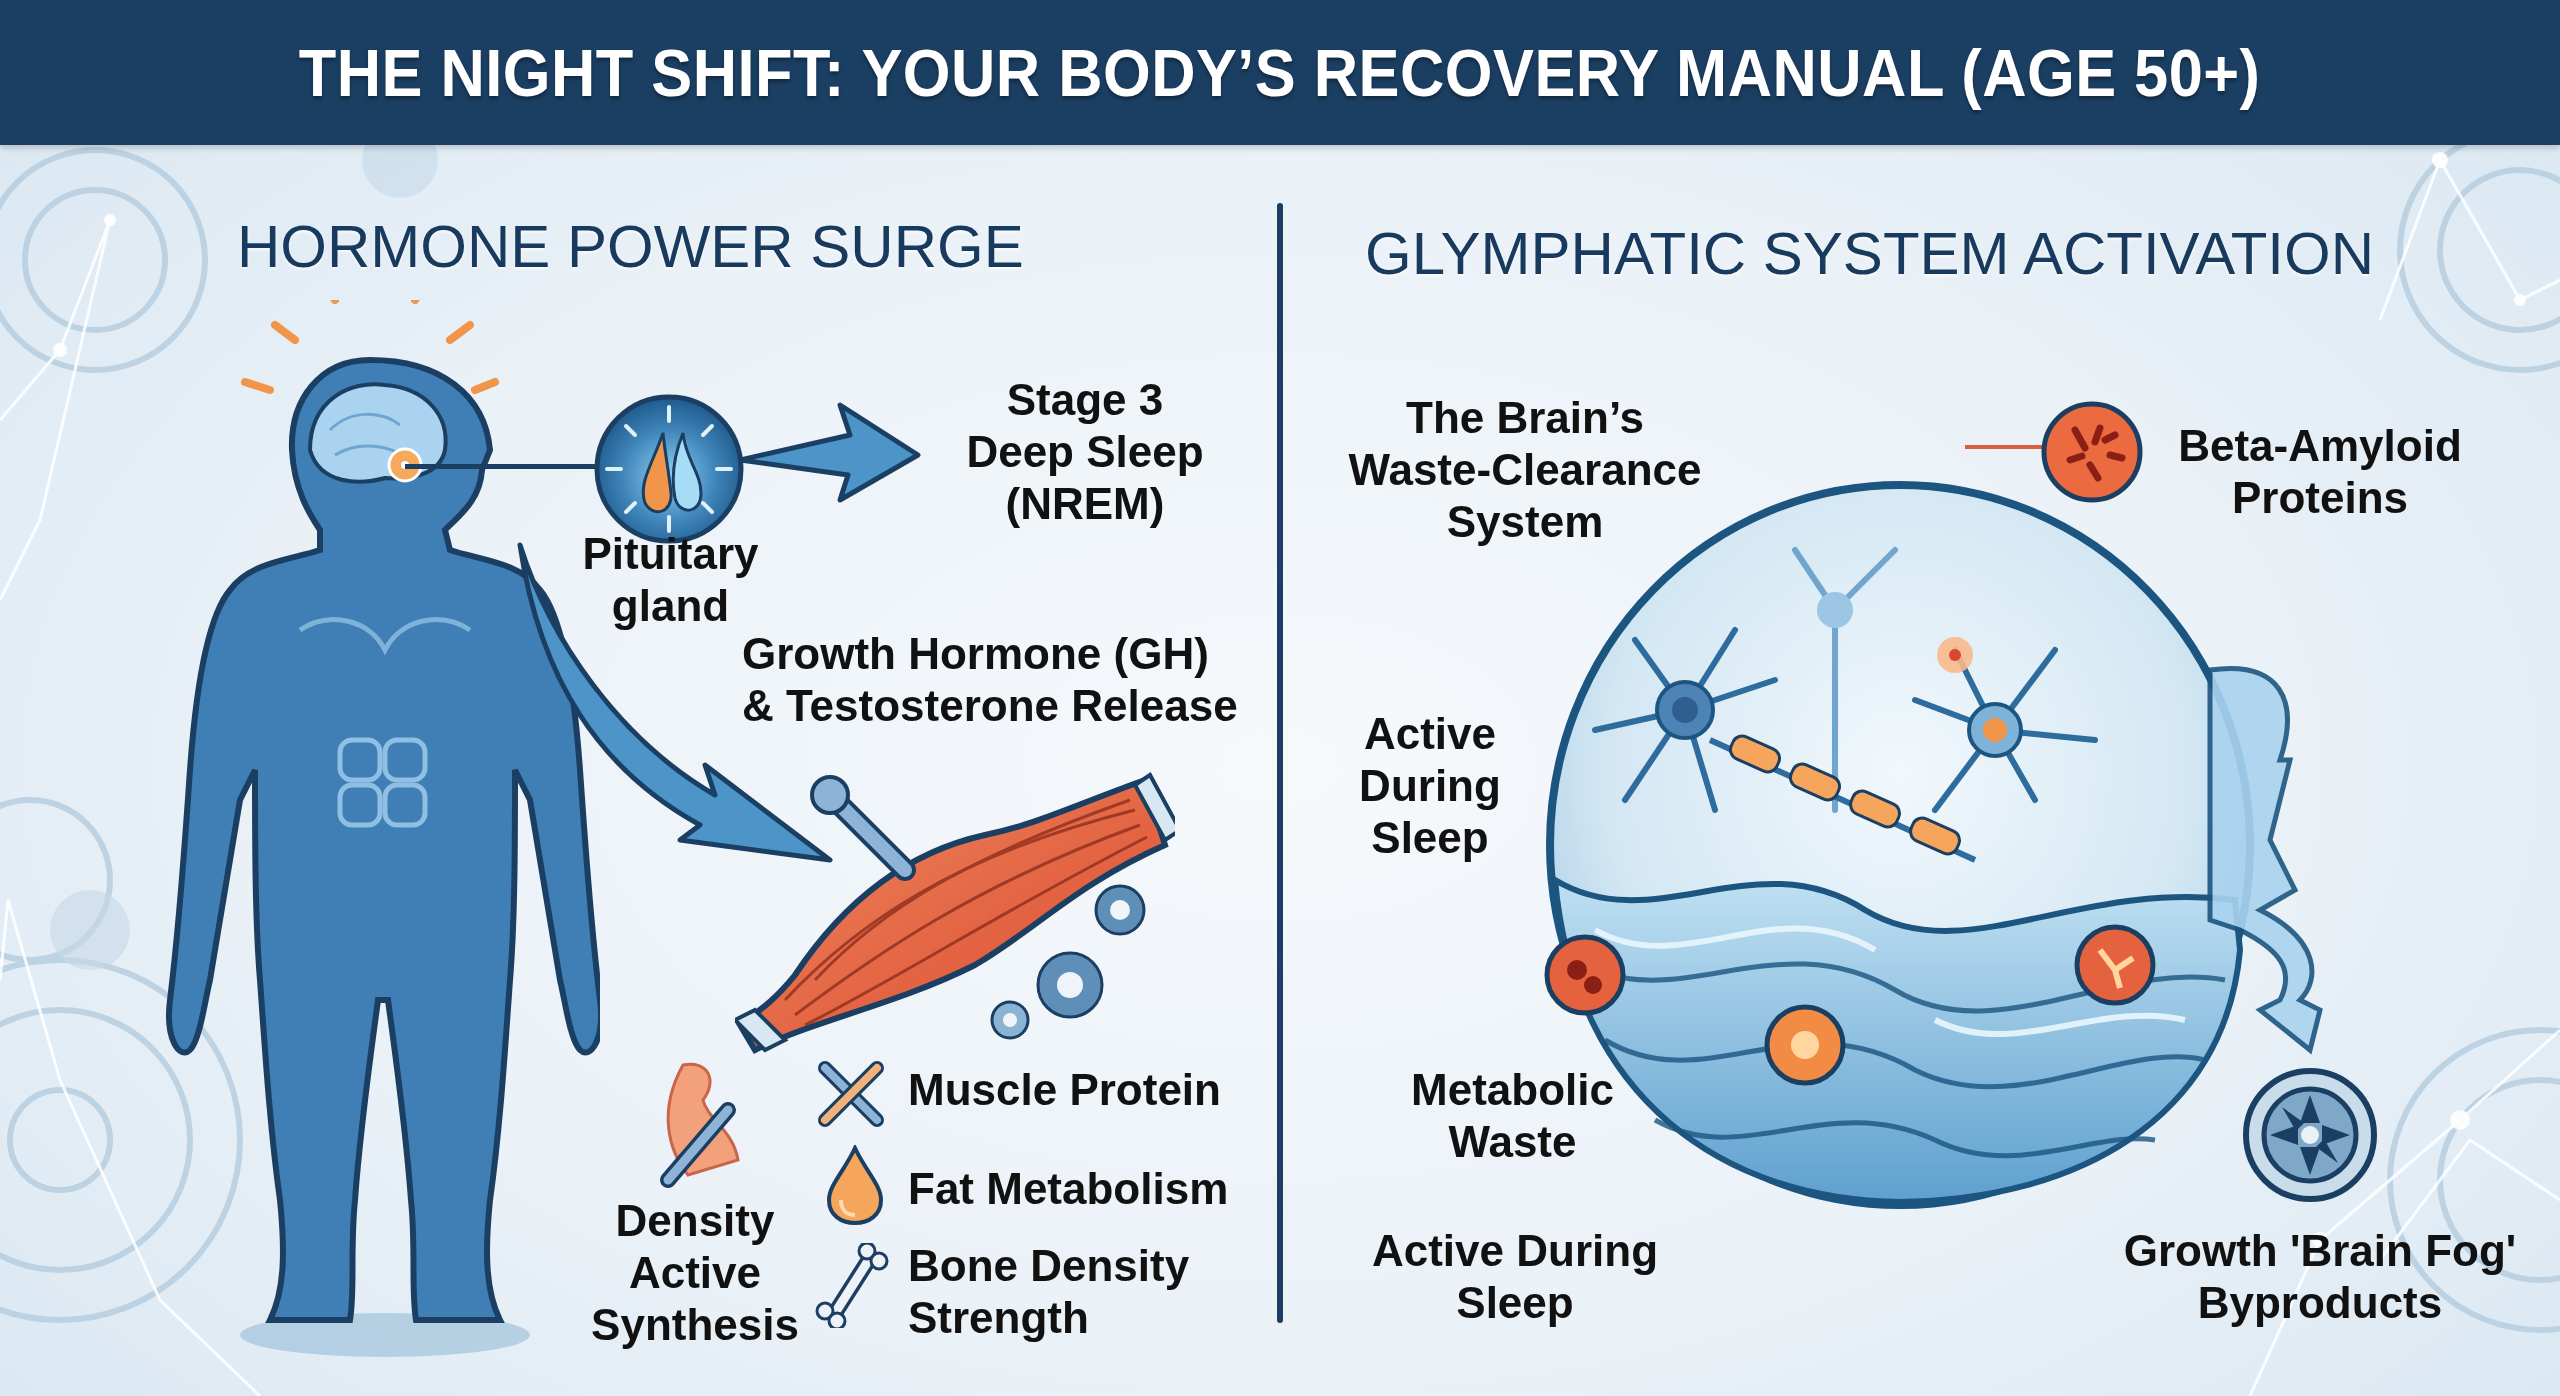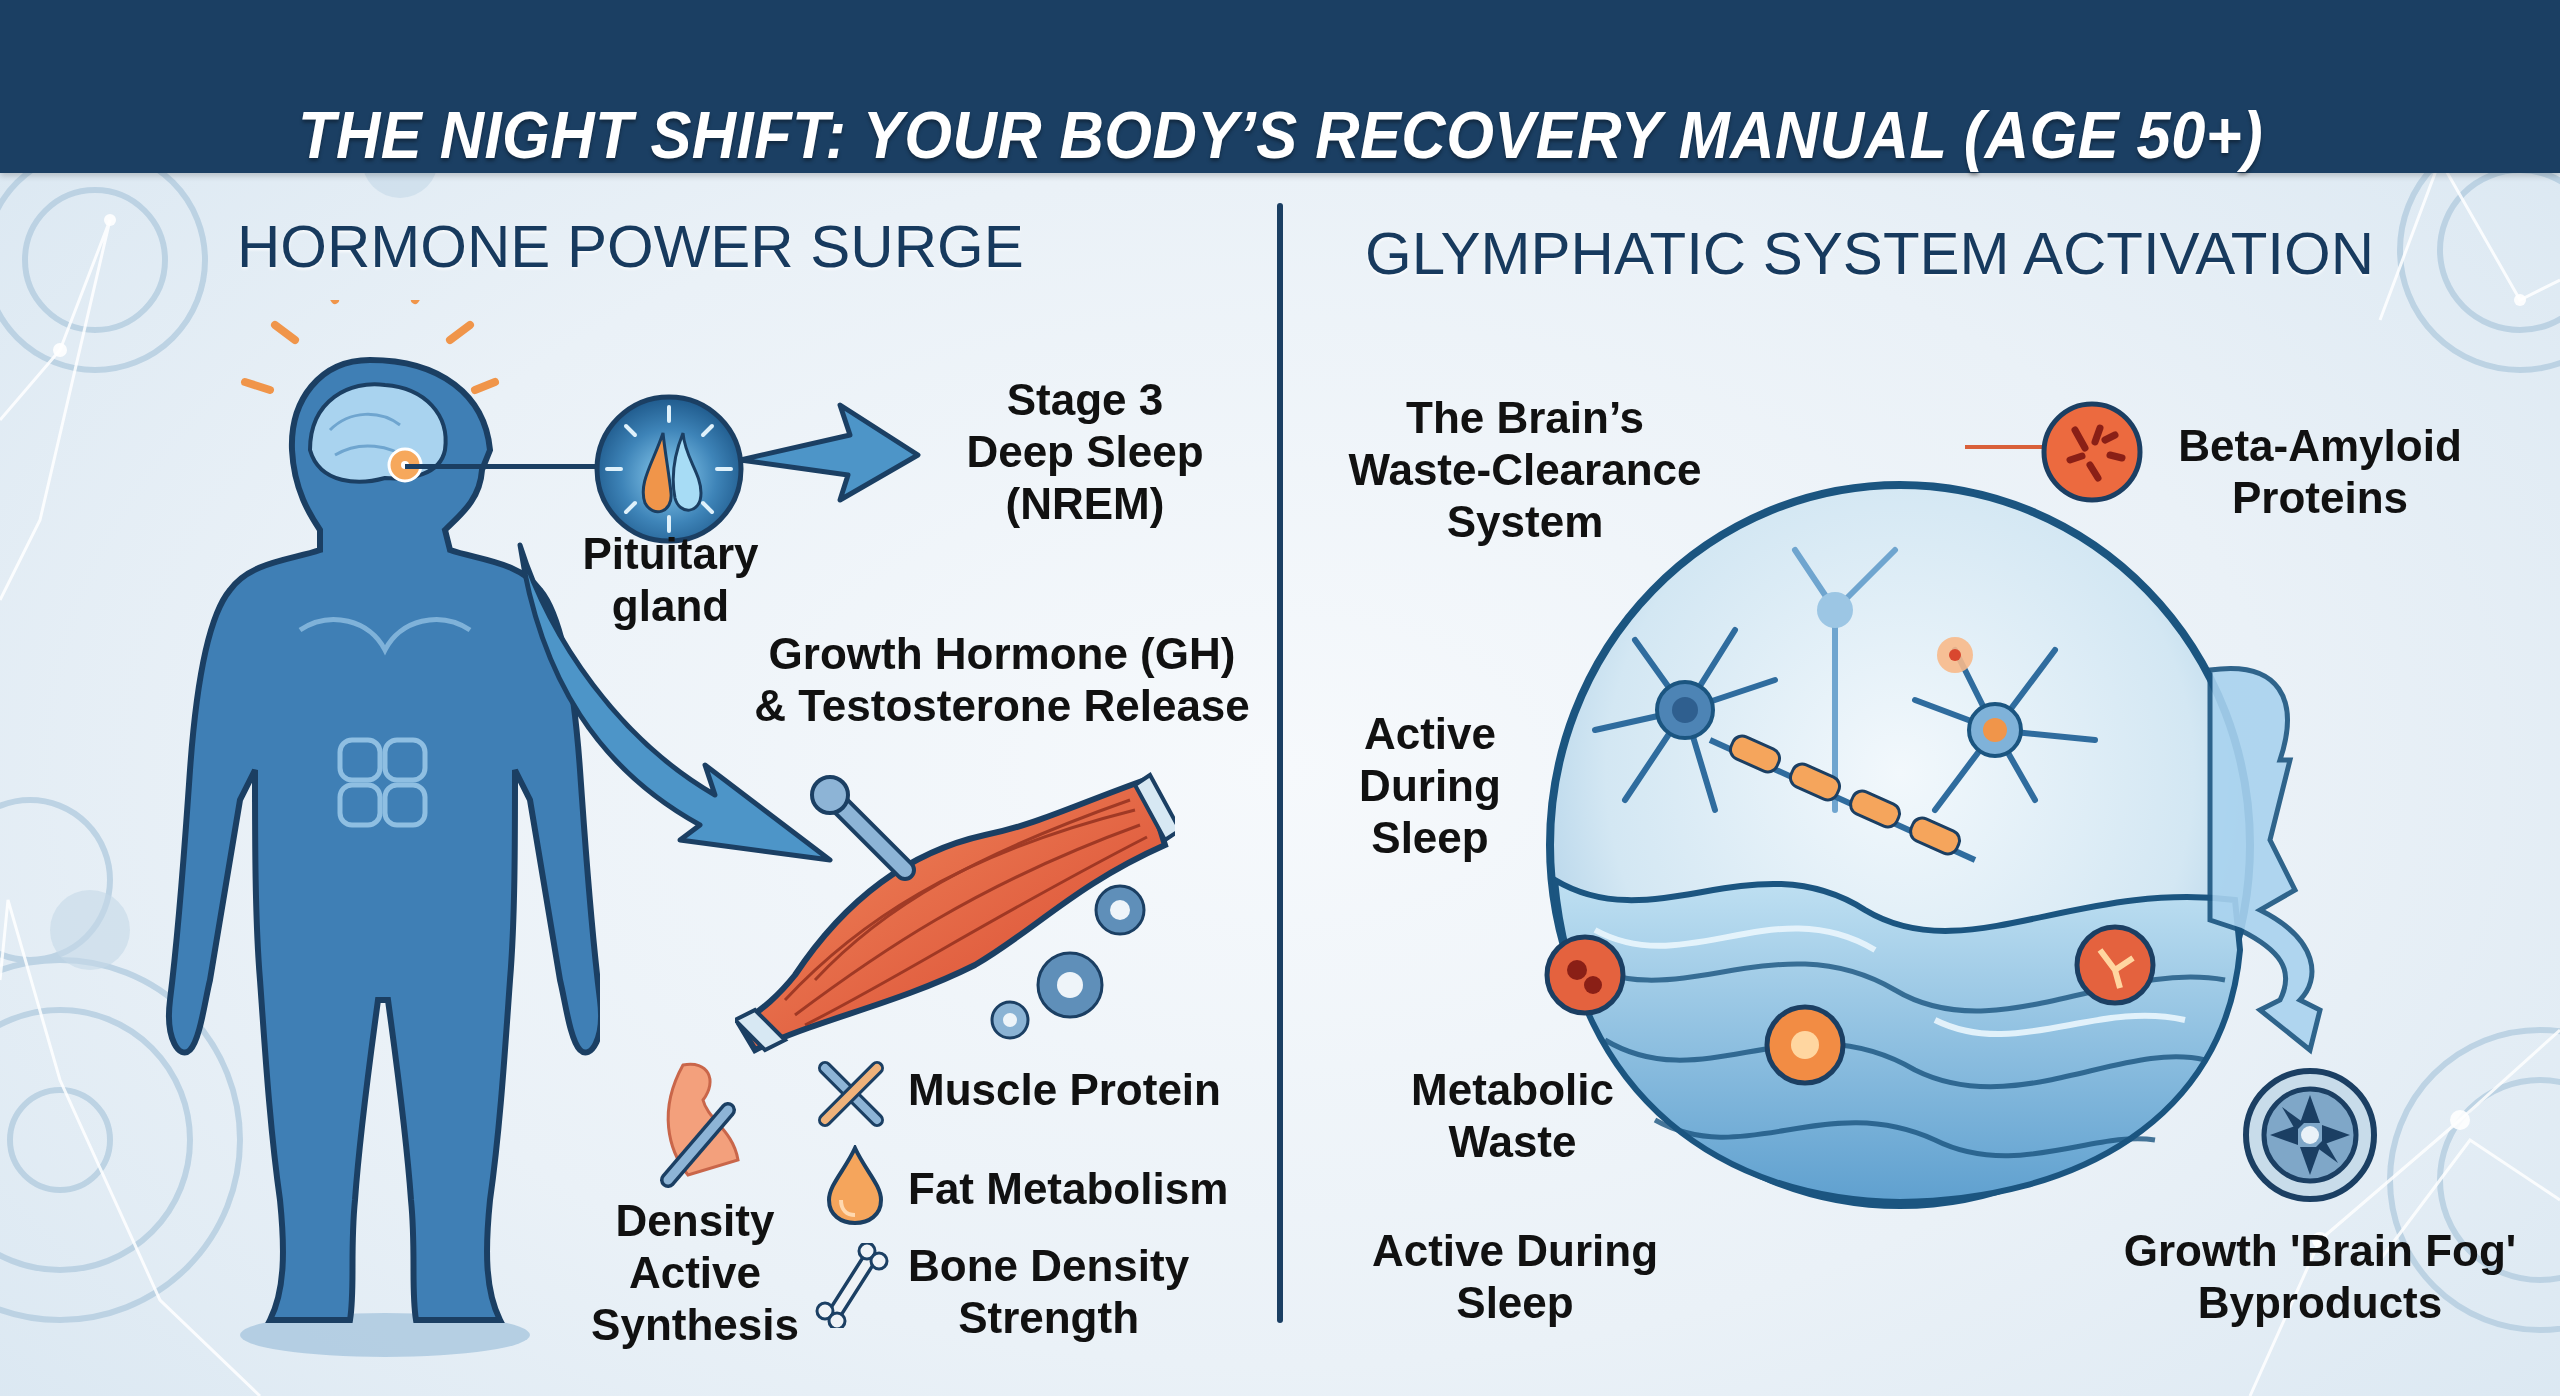--- a/index.html
+++ b/index.html
@@ -4,42 +4,42 @@
 <style>
   html, body { margin:0; padding:0; }
   body {
     width:2560px; height:1396px; overflow:hidden; position:relative;
     font-family:"Liberation Sans", "DejaVu Sans", sans-serif;
     background: radial-gradient(ellipse at 50% 55%, #f6f9fc 0%, #eaf1f7 55%, #d8e6f1 100%);
     color:#111;
   }
   .abs { position:absolute; }
   .header {
-    left:0; top:0; width:2560px; height:173px;
+    left:0; top:0; width:2560px; height:145px;
     background:#1b3f63;
     box-shadow:0 3px 6px rgba(0,0,0,0.18);
-    display:flex; align-items:flex-end; justify-content:center;font-style:italic;
+    display:flex; align-items:center; justify-content:center;
   }
   .header h1 {
     margin:0; color:#fff; font-weight:700; font-size:66px; letter-spacing:0.5px;
     font-family:"Liberation Sans", sans-serif;
     text-shadow:0 3px 4px rgba(0,0,0,0.35);
     transform:scaleX(0.93);
   }
   .section-title {
     font-weight:400; font-size:60px; color:#173a5e; margin:0;
     text-shadow:0 2px 3px rgba(255,255,255,0.8);
     white-space:nowrap;
   }
   .divider { left:1277px; top:203px; width:6px; height:1120px; background:#1b3f63; border-radius:3px; }
   .label {
     font-weight:700; font-size:44px; line-height:52px; color:#111; text-align:center;
     white-space:nowrap;
   }
-  .label.left { text-align:center; }
+  .label.left { text-align:left; }
   .bg-art { left:0; top:145px; width:2560px; height:1251px; pointer-events:none; }
   .art { pointer-events:none; }
 </style>
 </head>
 <body>
 
 <svg class="abs bg-art" viewBox="0 145 2560 1251" width="2560" height="1251">
   <g fill="none" stroke="#b4cde0" stroke-width="6" opacity="0.8">
     <circle cx="95" cy="260" r="110"></circle>
       <circle cx="95" cy="260" r="70"></circle>

